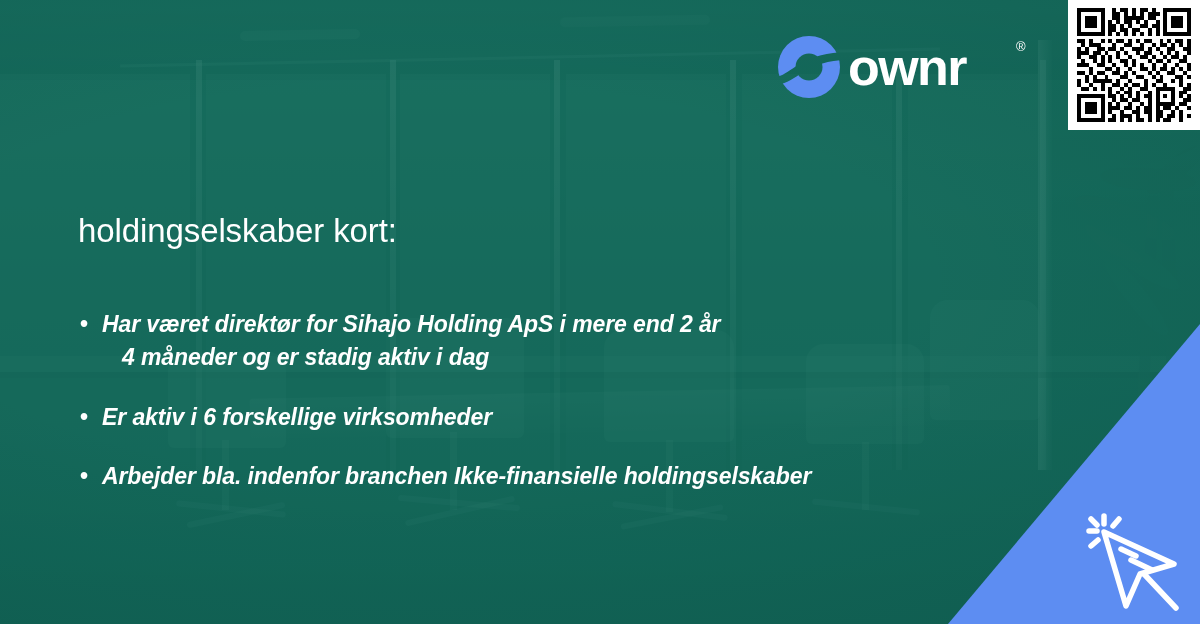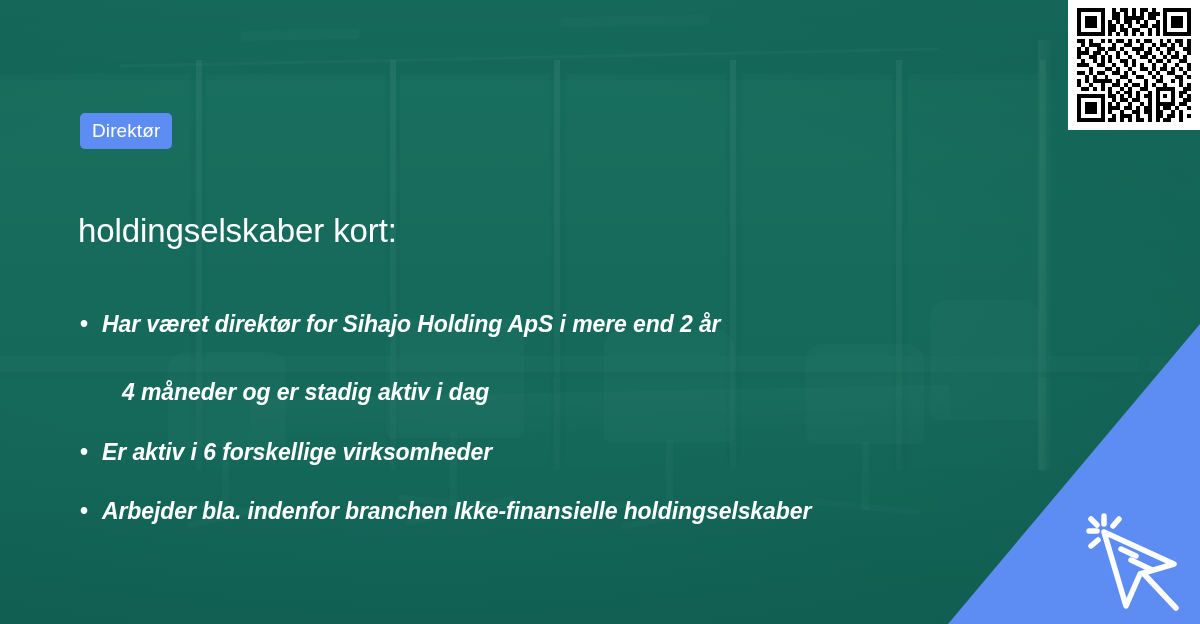--- a/index.html
+++ b/index.html
@@ -133,21 +133,21 @@
   }
 
   .bullets { position:absolute; left:80px; top:308px; width:960px; }
   .bullet {
     display:flex; align-items:flex-start;
     color:#ffffff; font-size:23px; font-weight:bold;
     line-height:1.45; margin-bottom:26px; letter-spacing:-.1px;
   }
   .bullet .dot { width:22px; flex:0 0 22px; font-size:23px; line-height:1.45; }
   .bullet .txt { flex:1 1 auto;font-style:italic; }
-  .bullet .txt .l2 { display:block; padding-left:20px;margin-top:35px; }
+  .bullet .txt .l2 { display:block; padding-left:20px; }
 
   
   .logo { position:absolute; left:778px; top:34px; width:250px; height:64px; }
   .logo-mark { position:absolute; left:0; top:2px; width:62px; height:62px; }
   .logo-word {
     position:absolute; left:70px; top:2px;
     color:#fff; font-size:52px; font-weight:bold;
     letter-spacing:-1.6px; line-height:62px;
   }
   .logo-reg {
@@ -226,21 +226,20 @@
     <div class="ph frond f5"></div>
     <div class="ph frond f6"></div>
     <div class="ph frond f7"></div>
   </div>
 
   <div class="overlay"></div>
   <div class="vignette"></div>
 
   <div class="content">
 
-    <div class="badge">Direktør</div>
 
     <div class="subtitle">holdingselskaber kort:</div>
 
     <div class="bullets">
 
       <div class="bullet">
         <span class="dot">•</span>
         <span class="txt">
           <span>Har været direktør for Sihajo Holding ApS i mere end 2 år</span>
           <span class="l2">4 måneder og er stadig aktiv i dag</span>
@@ -256,20 +255,37 @@
 
       <div class="bullet">
         <span class="dot">•</span>
         <span class="txt">
           <span>Arbejder bla. indenfor branchen Ikke-finansielle holdingselskaber</span>
         </span>
       </div>
 
     </div>
 
+    <div class="logo">
+      <span class="logo-mark">
+        <svg viewBox="0 0 62 62" xmlns="http://www.w3.org/2000/svg">
+          <defs>
+            <mask id="mk">
+              <rect width="62" height="62" fill="#000"></rect>
+              <circle cx="31" cy="31" r="31" fill="#fff"></circle>
+              <circle cx="31" cy="31" r="13.5" fill="#000"></circle>
+              <path d="M -4 41 C 12 41 20 18 66 16 L 66 24 C 24 26 18 49 -4 49 Z" fill="#000"></path>
+            </mask>
+          </defs>
+          <rect width="62" height="62" fill="#5d8df2" mask="url(#mk)"></rect>
+        </svg>
+      </span>
+      <span class="logo-word">ownr</span>
+      <span class="logo-reg">®</span>
+    </div>
 
     <div class="qr">
       <svg viewBox="0 0 29 29" shape-rendering="crispEdges" xmlns="http://www.w3.org/2000/svg">
         <rect width="29" height="29" fill="#fff"></rect>
         <g fill="#000">
 
           <rect x="0" y="0" width="7" height="1"></rect>
             <rect x="0" y="6" width="7" height="1"></rect>
           <rect x="0" y="0" width="1" height="7"></rect>
             <rect x="6" y="0" width="1" height="7"></rect>

